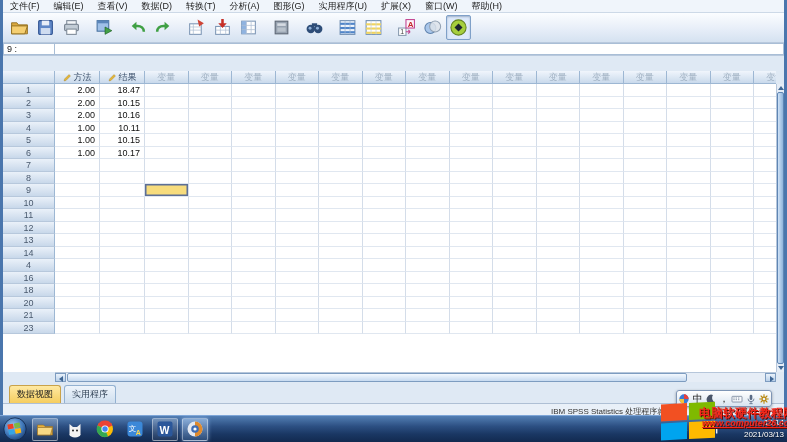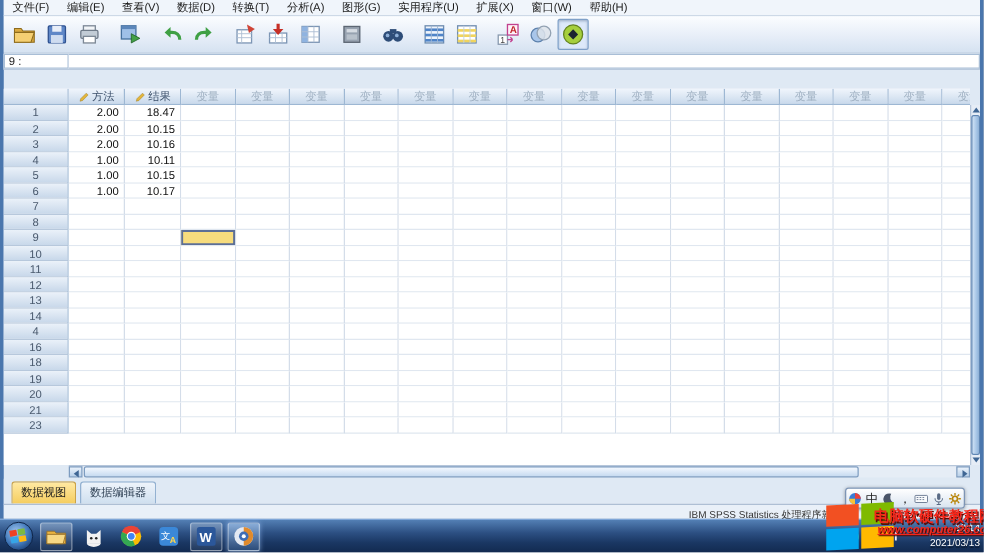--- a/index.html
+++ b/index.html
@@ -650,40 +650,20 @@
           <div class="gcell dcell" style="width: 43.5px;"></div>
           <div class="gcell dcell" style="width: 43.5px;"></div>
           <div class="gcell dcell" style="width: 43.5px;"></div>
           <div class="gcell dcell" style="width: 43.5px;"></div>
           <div class="gcell dcell" style="width: 43.5px;"></div>
           <div class="gcell dcell" style="width: 43.5px;"></div>
           <div class="gcell dcell" style="width: 43.5px;"></div>
           <div class="gcell dcell" style="width: 43.5px;"></div>
         </div>
         <div class="grow">
-          <div class="gcell rhdr" style="width: 52px;">19</div>
-          <div class="gcell dcell" style="width: 45px;"></div>
-          <div class="gcell dcell" style="width: 45px;"></div>
-          <div class="gcell dcell" style="width: 43.5px;"></div>
-          <div class="gcell dcell" style="width: 43.5px;"></div>
-          <div class="gcell dcell" style="width: 43.5px;"></div>
-          <div class="gcell dcell" style="width: 43.5px;"></div>
-          <div class="gcell dcell" style="width: 43.5px;"></div>
-          <div class="gcell dcell" style="width: 43.5px;"></div>
-          <div class="gcell dcell" style="width: 43.5px;"></div>
-          <div class="gcell dcell" style="width: 43.5px;"></div>
-          <div class="gcell dcell" style="width: 43.5px;"></div>
-          <div class="gcell dcell" style="width: 43.5px;"></div>
-          <div class="gcell dcell" style="width: 43.5px;"></div>
-          <div class="gcell dcell" style="width: 43.5px;"></div>
-          <div class="gcell dcell" style="width: 43.5px;"></div>
-          <div class="gcell dcell" style="width: 43.5px;"></div>
-          <div class="gcell dcell" style="width: 43.5px;"></div>
-        </div>
-        <div class="grow">
           <div class="gcell rhdr" style="width: 52px;">20</div>
           <div class="gcell dcell" style="width: 45px;"></div>
           <div class="gcell dcell" style="width: 45px;"></div>
           <div class="gcell dcell" style="width: 43.5px;"></div>
           <div class="gcell dcell" style="width: 43.5px;"></div>
           <div class="gcell dcell" style="width: 43.5px;"></div>
           <div class="gcell dcell" style="width: 43.5px;"></div>
           <div class="gcell dcell" style="width: 43.5px;"></div>
           <div class="gcell dcell" style="width: 43.5px;"></div>
           <div class="gcell dcell" style="width: 43.5px;"></div>
@@ -749,21 +729,21 @@
           <span class="tri"></span>
         </div>
       <div class="hthumb"></div>
       <div class="hbtn r">
           <span class="tri"></span>
         </div>
     </div>
 
     <div class="tabbar">
         <div class="vtab active">数据视图</div>
-        <div class="vtab">数据编辑器</div>
+        <div class="vtab">实用程序</div>
       </div>
 
     <div class="statusbar">
       <span class="status-text">IBM SPSS Statistics 处理程序就绪</span>
     </div>
 
   </div>
 
   <div class="taskbar">
     <div class="startorb"><svg viewBox="0 0 24 24" xmlns="http://www.w3.org/2000/svg">

